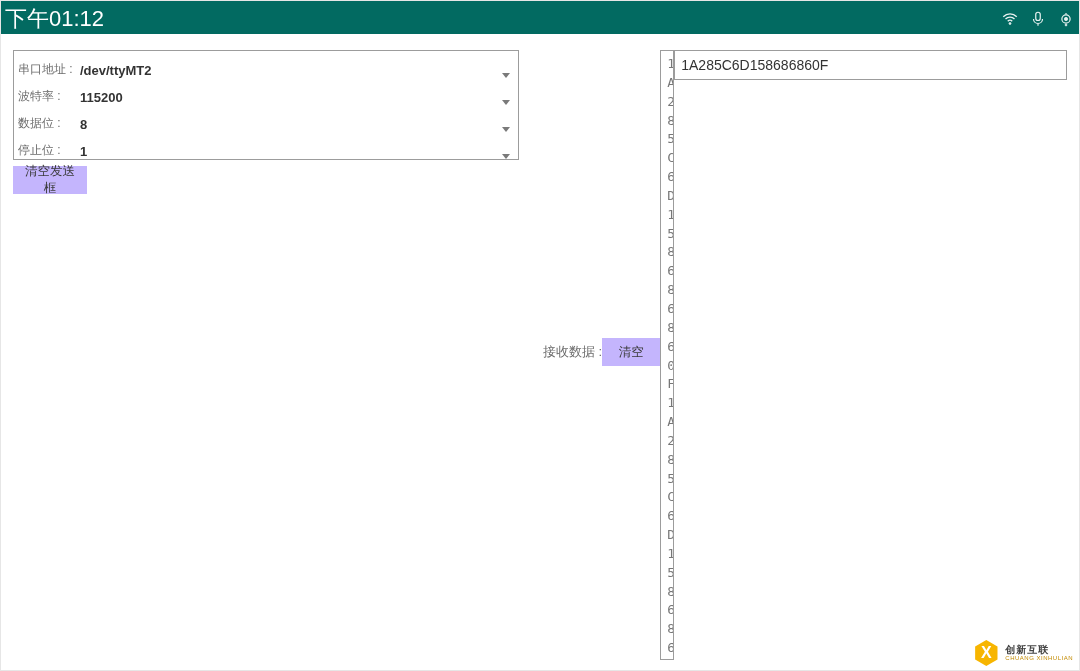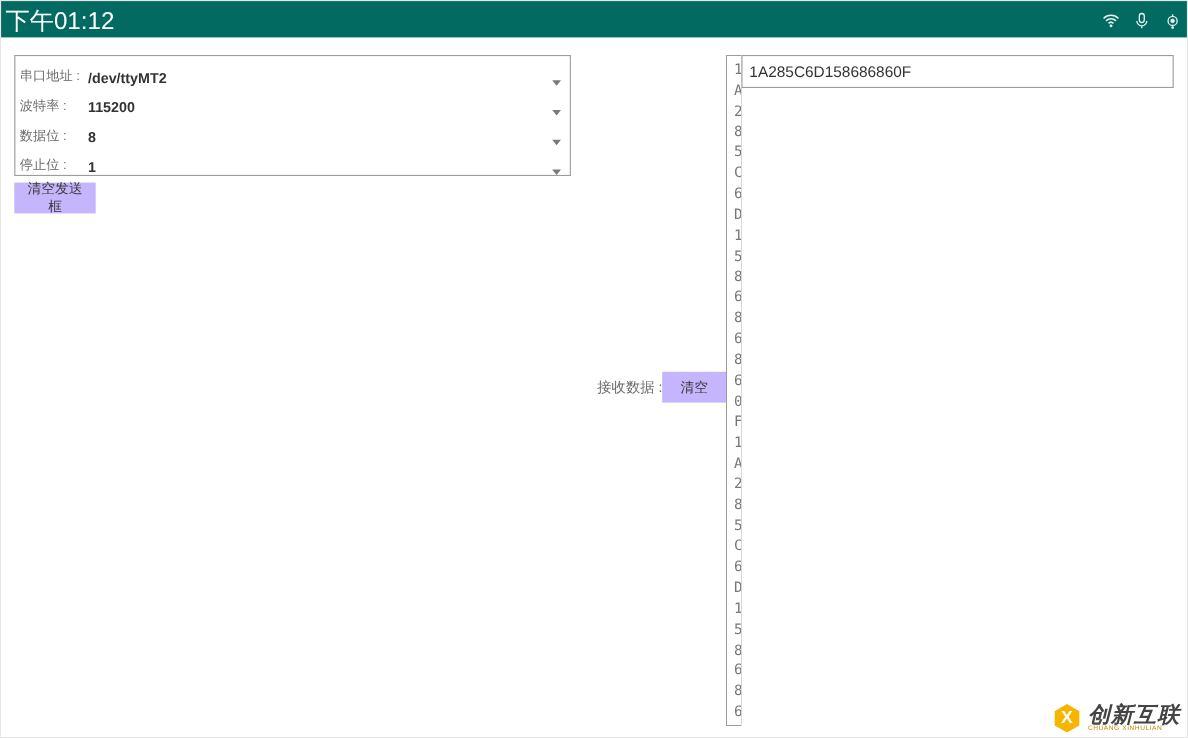--- a/index.html
+++ b/index.html
@@ -145,21 +145,21 @@
     content:"";
     position:absolute;inset:0;
     background:#f7b500;
     clip-path: polygon(50% 0%, 93% 25%, 93% 75%, 50% 100%, 7% 75%, 7% 25%);
     border-radius:3px;
   }
   .watermark .x {
     font-weight:700;color:#fff;font-size:16px;position:relative;z-index:1;font-family:Arial,sans-serif;
   }
   .watermark .wm-text { display:flex;flex-direction:column;line-height:1; }
-  .watermark .wm-cn { font-size:20px;font-weight:700;color:#444;letter-spacing:1px;font-style:italic; }
+  .watermark .wm-cn { font-size:10px;font-weight:700;color:#444;letter-spacing:1px; }
   .watermark .wm-en { font-size:6px;color:#c38a00;letter-spacing:0.5px; }
   .root { position:relative; width:1080px; height:671px; border:1px solid #e6e6e6;}
 </style>
 </head>
 <body>
 <div class="root">
 
 <div class="statusbar">
   <span>下午01:12</span>
   <div class="icons">

